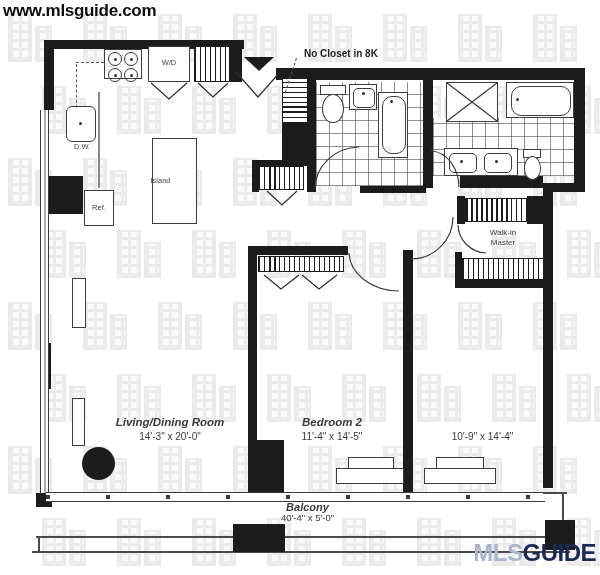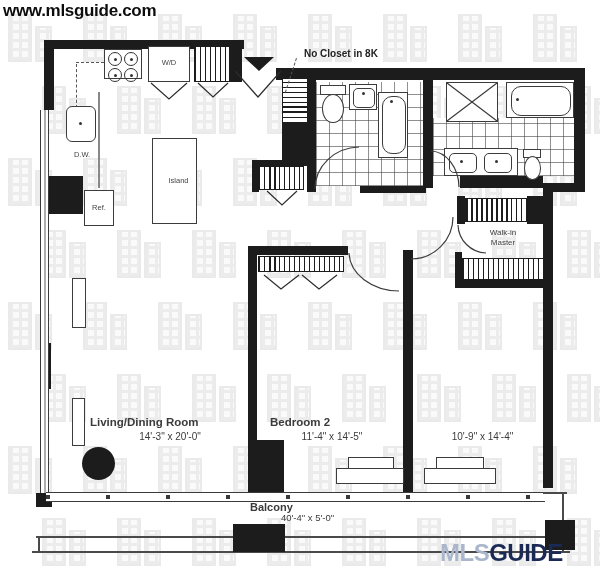--- a/index.html
+++ b/index.html
@@ -8,42 +8,42 @@
   .wall{position:absolute;background:#1c1c1c;}
   .fix{position:absolute;background:#fff;border:1px solid #3c3c3c;box-sizing:border-box;}
   .thin{position:absolute;background:#4a4a4a;}
   .tile{position:absolute;background-color:#fff;
         background-image:repeating-linear-gradient(0deg,rgba(70,70,70,.6) 0 1px,transparent 1px 13px),
                          repeating-linear-gradient(90deg,rgba(70,70,70,.6) 0 1px,transparent 1px 13px);}
   .hatch-v{position:absolute;background-color:#fff;border:1px solid #1c1c1c;box-sizing:border-box;
         background-image:repeating-linear-gradient(90deg,#1c1c1c 0 1.5px,transparent 1.5px 5px);}
   .hatch-h{position:absolute;background-color:#fff;border:1px solid #1c1c1c;box-sizing:border-box;
         background-image:repeating-linear-gradient(0deg,#1c1c1c 0 1.5px,transparent 1.5px 5px);}
-  .rname{position:absolute;text-align:left;color:#3b3b3b;font-size:11.5px;font-weight:600;}
+  .rname{position:absolute;text-align:center;color:#3b3b3b;font-size:11.5px;font-weight:600;font-style:italic;}
   .rdims{position:absolute;text-align:center;color:#3b3b3b;font-size:10px;font-weight:500;}
   .flabel{position:absolute;color:#444;font-size:7.5px;text-align:center;}
   .note{position:absolute;color:#222;font-size:10px;font-weight:700;}
   .winwall-v{position:absolute;background:#fff;border-left:1.5px solid #3a3a3a;border-right:1.5px solid #3a3a3a;box-sizing:border-box;}
   .winwall-v i{position:absolute;left:50%;top:0;width:2px;height:100%;margin-left:-1px;background:#aeaeae;display:block;}
   .winwall-h{position:absolute;background:#fff;border-top:1.5px solid #3a3a3a;border-bottom:1.5px solid #3a3a3a;box-sizing:border-box;
         background-image:repeating-linear-gradient(90deg,#3a3a3a 0 4px,transparent 4px 60px);
         background-size:100% 4px;background-position:0 2px;background-repeat:no-repeat;}
   .dash-v{position:absolute;border-left:1.5px dashed #555;}
   .dash-h{position:absolute;border-top:1.5px dashed #555;}
   svg.ov{position:absolute;overflow:visible;}
   .burners{position:absolute;display:grid;grid-template-columns:1fr 1fr;gap:2px;padding:2px;box-sizing:border-box;}
   .burner{width:12px;height:12px;border:1px solid #333;border-radius:50%;display:flex;align-items:center;justify-content:center;}
   .burner i{width:3px;height:3px;background:#333;border-radius:50%;display:block;}
   .dot{position:absolute;width:3px;height:3px;background:#333;border-radius:50%;}
   .tub-in{position:absolute;border:1px solid #3c3c3c;border-radius:10px;background:#fff;}
   .sink-in{position:absolute;border:1px solid #3c3c3c;border-radius:5px;background:#fff;}
   .toilet-bowl{position:absolute;border:1px solid #3c3c3c;background:#fff;border-radius:50% 50% 48% 48%;}
   .toilet-tank{position:absolute;border:1px solid #3c3c3c;background:#fff;}
   .site{position:absolute;left:3px;top:1px;font-size:17px;font-weight:800;color:#0d0d0d;letter-spacing:-0.3px;}
-  .logo{position:absolute;left:440px;top:539px;width:156px;text-align:left;font-size:24px;font-weight:800;letter-spacing:-0.5px;}
+  .logo{position:absolute;left:440px;top:539px;width:156px;text-align:right;font-size:24px;font-weight:800;letter-spacing:-0.5px;}
   .logo .mls{color:#a9b6cb;}
   .logo .guide{color:#1b2a55;}
   .circlecol{position:absolute;background:#1c1c1c;border-radius:50%;}
   .tri-down{position:absolute;background:#1c1c1c;clip-path:polygon(0 0,100% 0,50% 100%);}
   #wm{position:absolute;left:0;top:0;width:600px;height:575px;}
   .bld{position:absolute;width:46px;height:48px;}
   .bld i{position:absolute;bottom:0;display:block;border:2px solid #eaeaea;background-color:#fafafa;box-sizing:border-box;
         background-image:repeating-linear-gradient(0deg,#ececec 0 3px,transparent 3px 9px),
                          repeating-linear-gradient(90deg,#ececec 0 3px,transparent 3px 9px);}
   .bld .t1{left:0;width:24px;height:48px;}
@@ -380,25 +380,25 @@
       <path d="M1,1 L16,15 L31,1" fill="none" stroke="#2c2c2c" stroke-width="1.2"></path>
     </svg>
   <svg class="ov" style="left:234px;top:70px" width="48" height="28">
       <path d="M1,1 L24,27 L47,1" fill="none" stroke="#2c2c2c" stroke-width="1.2"></path>
     </svg>
   <div class="dash-h" style="left:76px;top:62px;width:28px"></div>
   <div class="dash-v" style="left:76px;top:64px;height:44px"></div>
   <div class="thin" style="left:98px;top:92px;width:2px;height:96px;background:#888"></div>
   <div class="fix" style="left:66px;top:106px;width:30px;height:36px;border-radius:6px"></div>
   <div class="dot" style="left:79px;top:122px"></div>
-  <div class="flabel" style="left:62px;top:150px;width:40px">D.W.</div>
+  <div class="flabel" style="left:62px;top:142px;width:40px">D.W.</div>
   <div class="fix" style="left:84px;top:190px;width:30px;height:36px;border-width:1.5px"></div>
   <div class="flabel" style="left:84px;top:203px;width:30px">Ref.</div>
   <div class="fix" style="left:152px;top:138px;width:45px;height:86px;border-width:1.5px"></div>
-  <div class="flabel" style="left:160px;top:176px;width:37px">Island</div>
+  <div class="flabel" style="left:142px;top:176px;width:37px">Island</div>
 
   <div class="hatch-h" style="left:282px;top:78px;width:26px;height:46px"></div>
   <div class="hatch-v" style="left:258px;top:166px;width:46px;height:24px"></div>
   <svg class="ov" style="left:266px;top:190px" width="32" height="16">
       <path d="M1,1 L16,15 L31,1" fill="none" stroke="#2c2c2c" stroke-width="1.2"></path>
     </svg>
   <div class="note" style="left:304px;top:48px">No Closet in 8K</div>
   <div class="dash-v" style="left:296px;top:58px;height:36px;transform:rotate(18deg);transform-origin:top left"></div>
 
   <div class="tile" style="left:316px;top:82px;width:107px;height:104px"></div>

